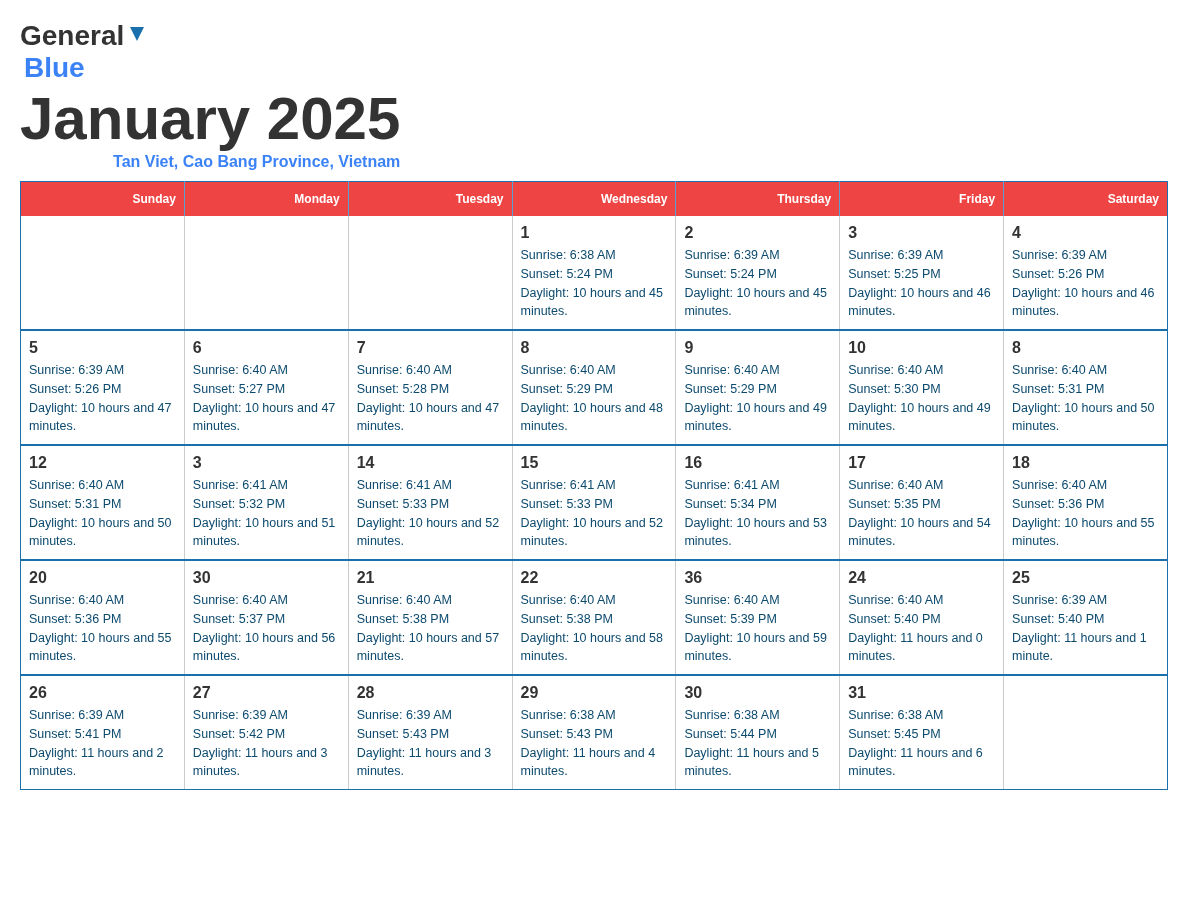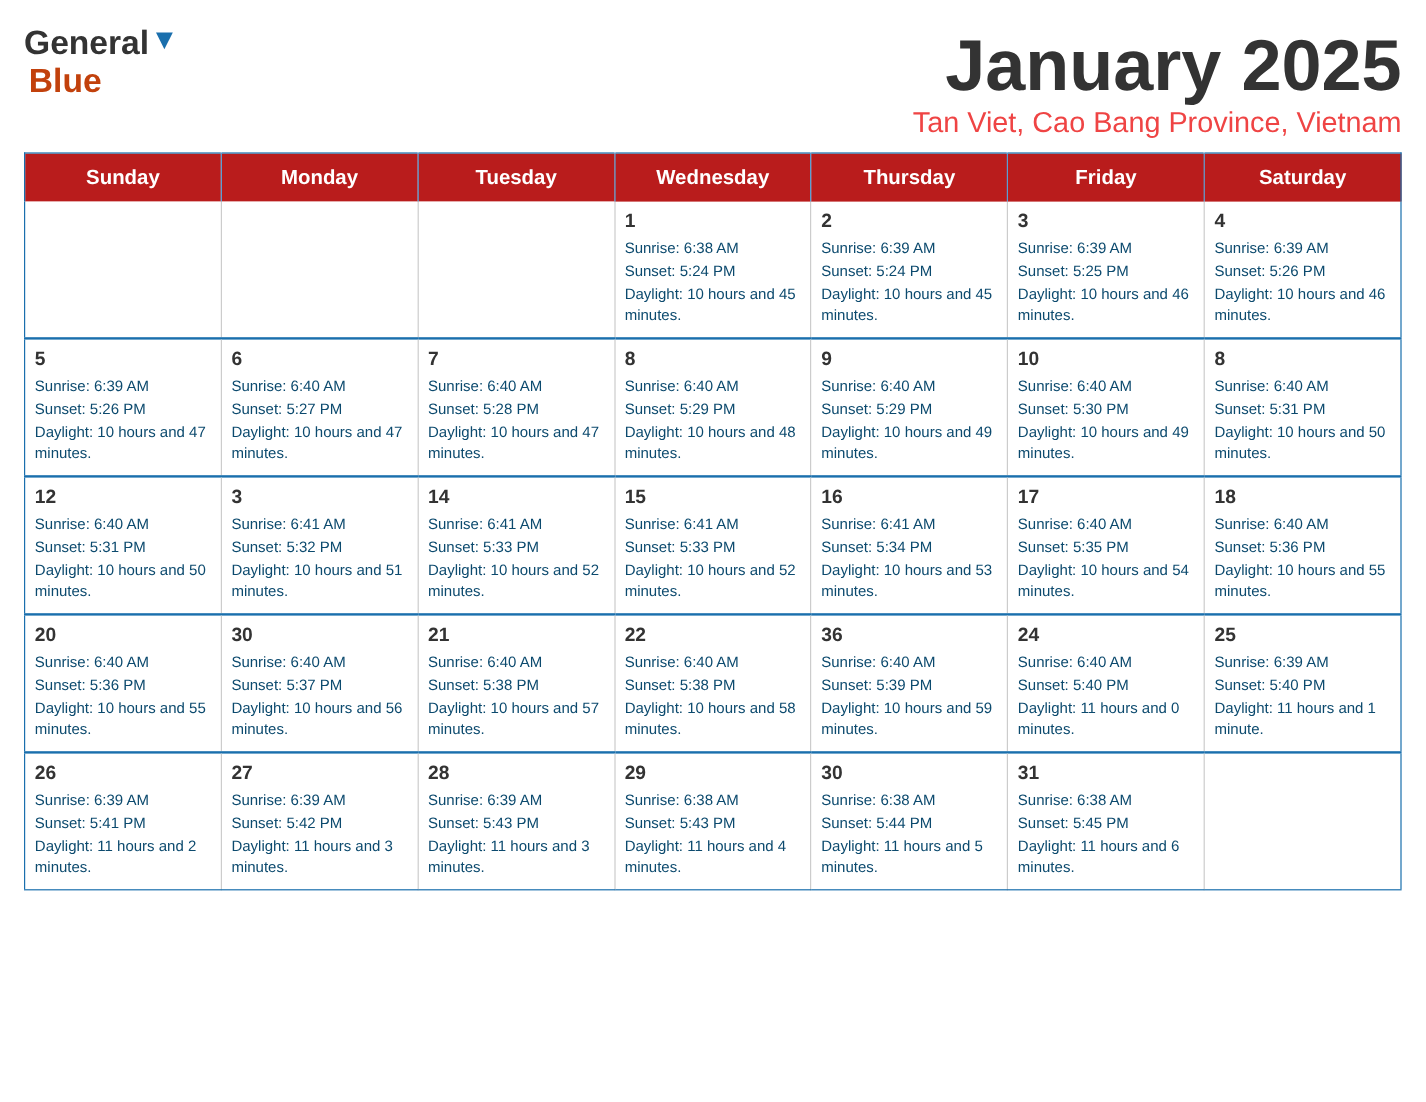--- a/index.html
+++ b/index.html
@@ -8,62 +8,64 @@
       background: #fff;
       padding: 20px;
       width: 1188px;
       min-height: 918px;
     }
     .header {
       display: flex;
       justify-content: space-between;
       align-items: flex-start;
       margin-bottom: 10px;
+      flex-direction: column;
     }
     .logo {
       display: flex;
       flex-direction: column;
       align-items: flex-start;
     }
     .logo-general {
       font-size: 28px;
       font-weight: bold;
       color: #333;
       display: flex;
       align-items: center;
     }
     .logo-blue {
       font-size: 28px;
       font-weight: bold;
-      color: #c2410c;
+      color: #3b82f6;
     }
     .title-section {
       text-align: right;
     }
     .main-title {
       font-size: 60px;
       font-weight: bold;
       color: #333;
     }
     .subtitle {
-      font-size: 24px;
-      color: #ef4444;
+      font-size: 16px;
+      color: #3b82f6;
+      font-weight: bold;
     }
     .calendar {
       width: 100%;
       border-collapse: collapse;
       border: 1px solid #1a6fad;
     }
     .calendar thead tr th {
-      background-color: #b91c1c;
+      background-color: #ef4444;
       color: #fff;
-      font-size: 17px;
+      font-size: 12px;
       font-weight: bold;
       padding: 10px 8px;
-      text-align: center;
+      text-align: right;
       border-right: 1px solid #5a9fd4;
     }
     .calendar thead tr th:last-child {
       border-right: none;
       margin-top: 14px;
     }
     .calendar tbody tr td {
       vertical-align: top;
       padding: 8px;
       border-right: 1px solid #ccc;

